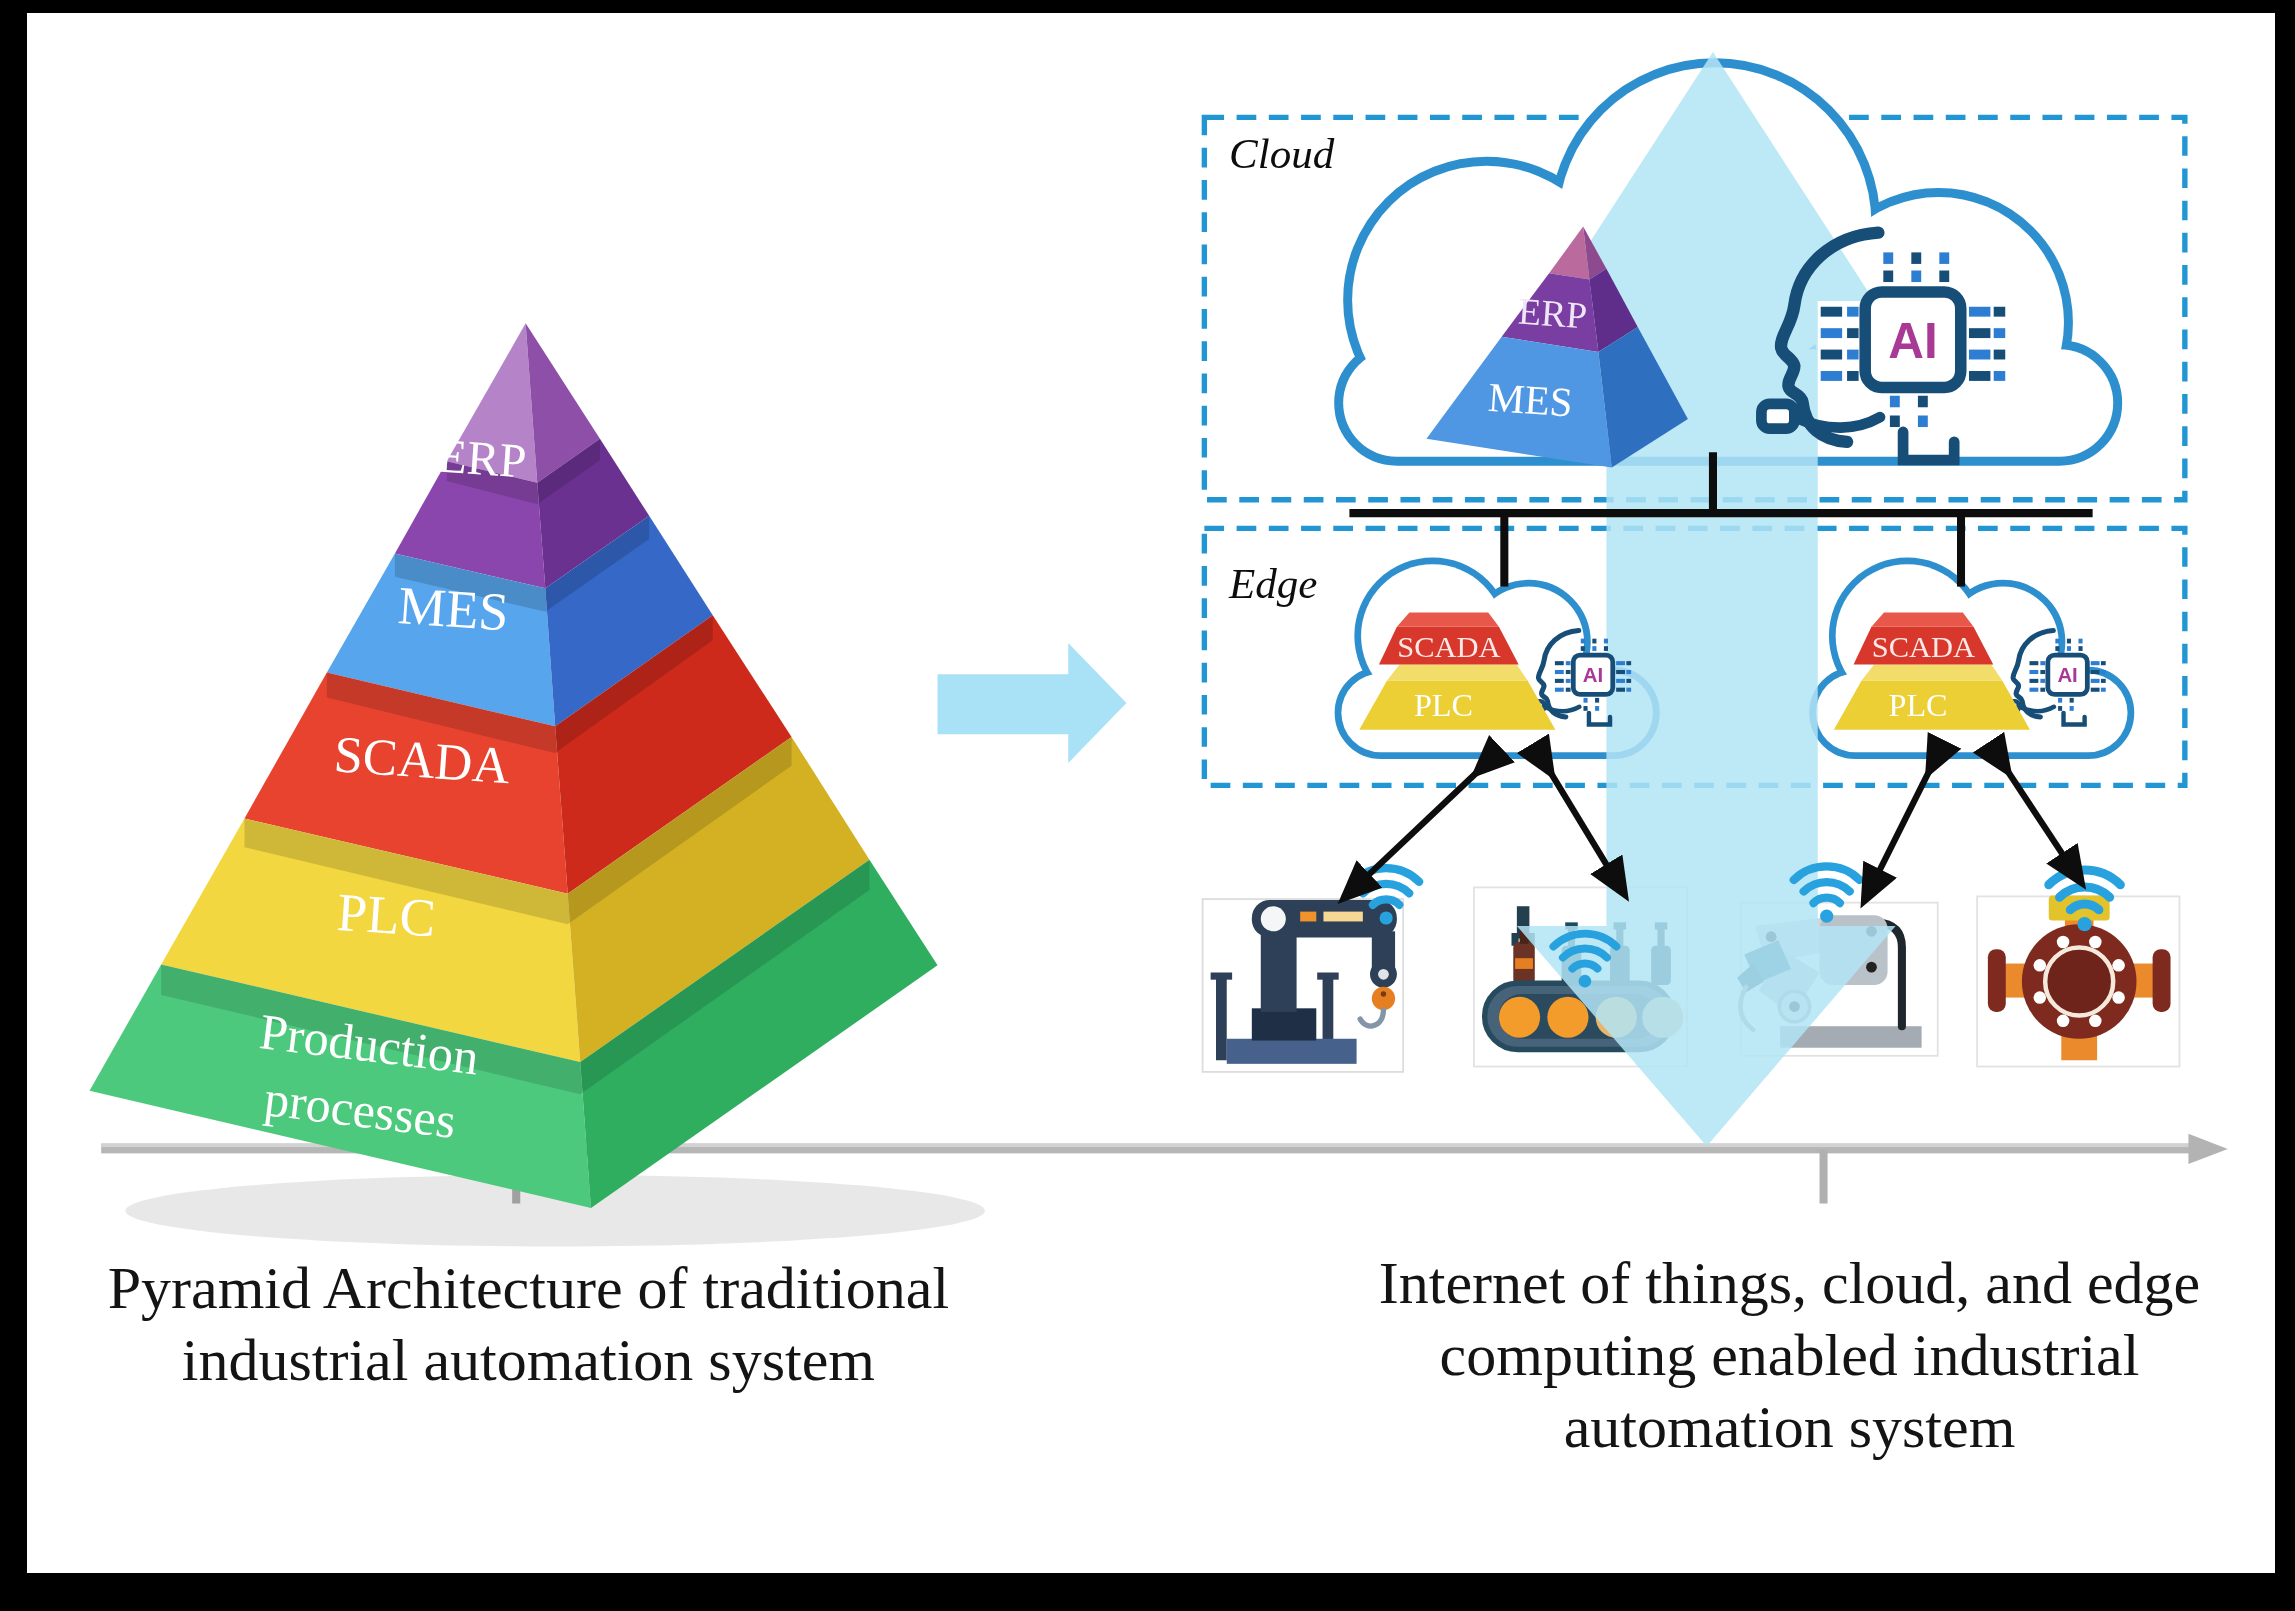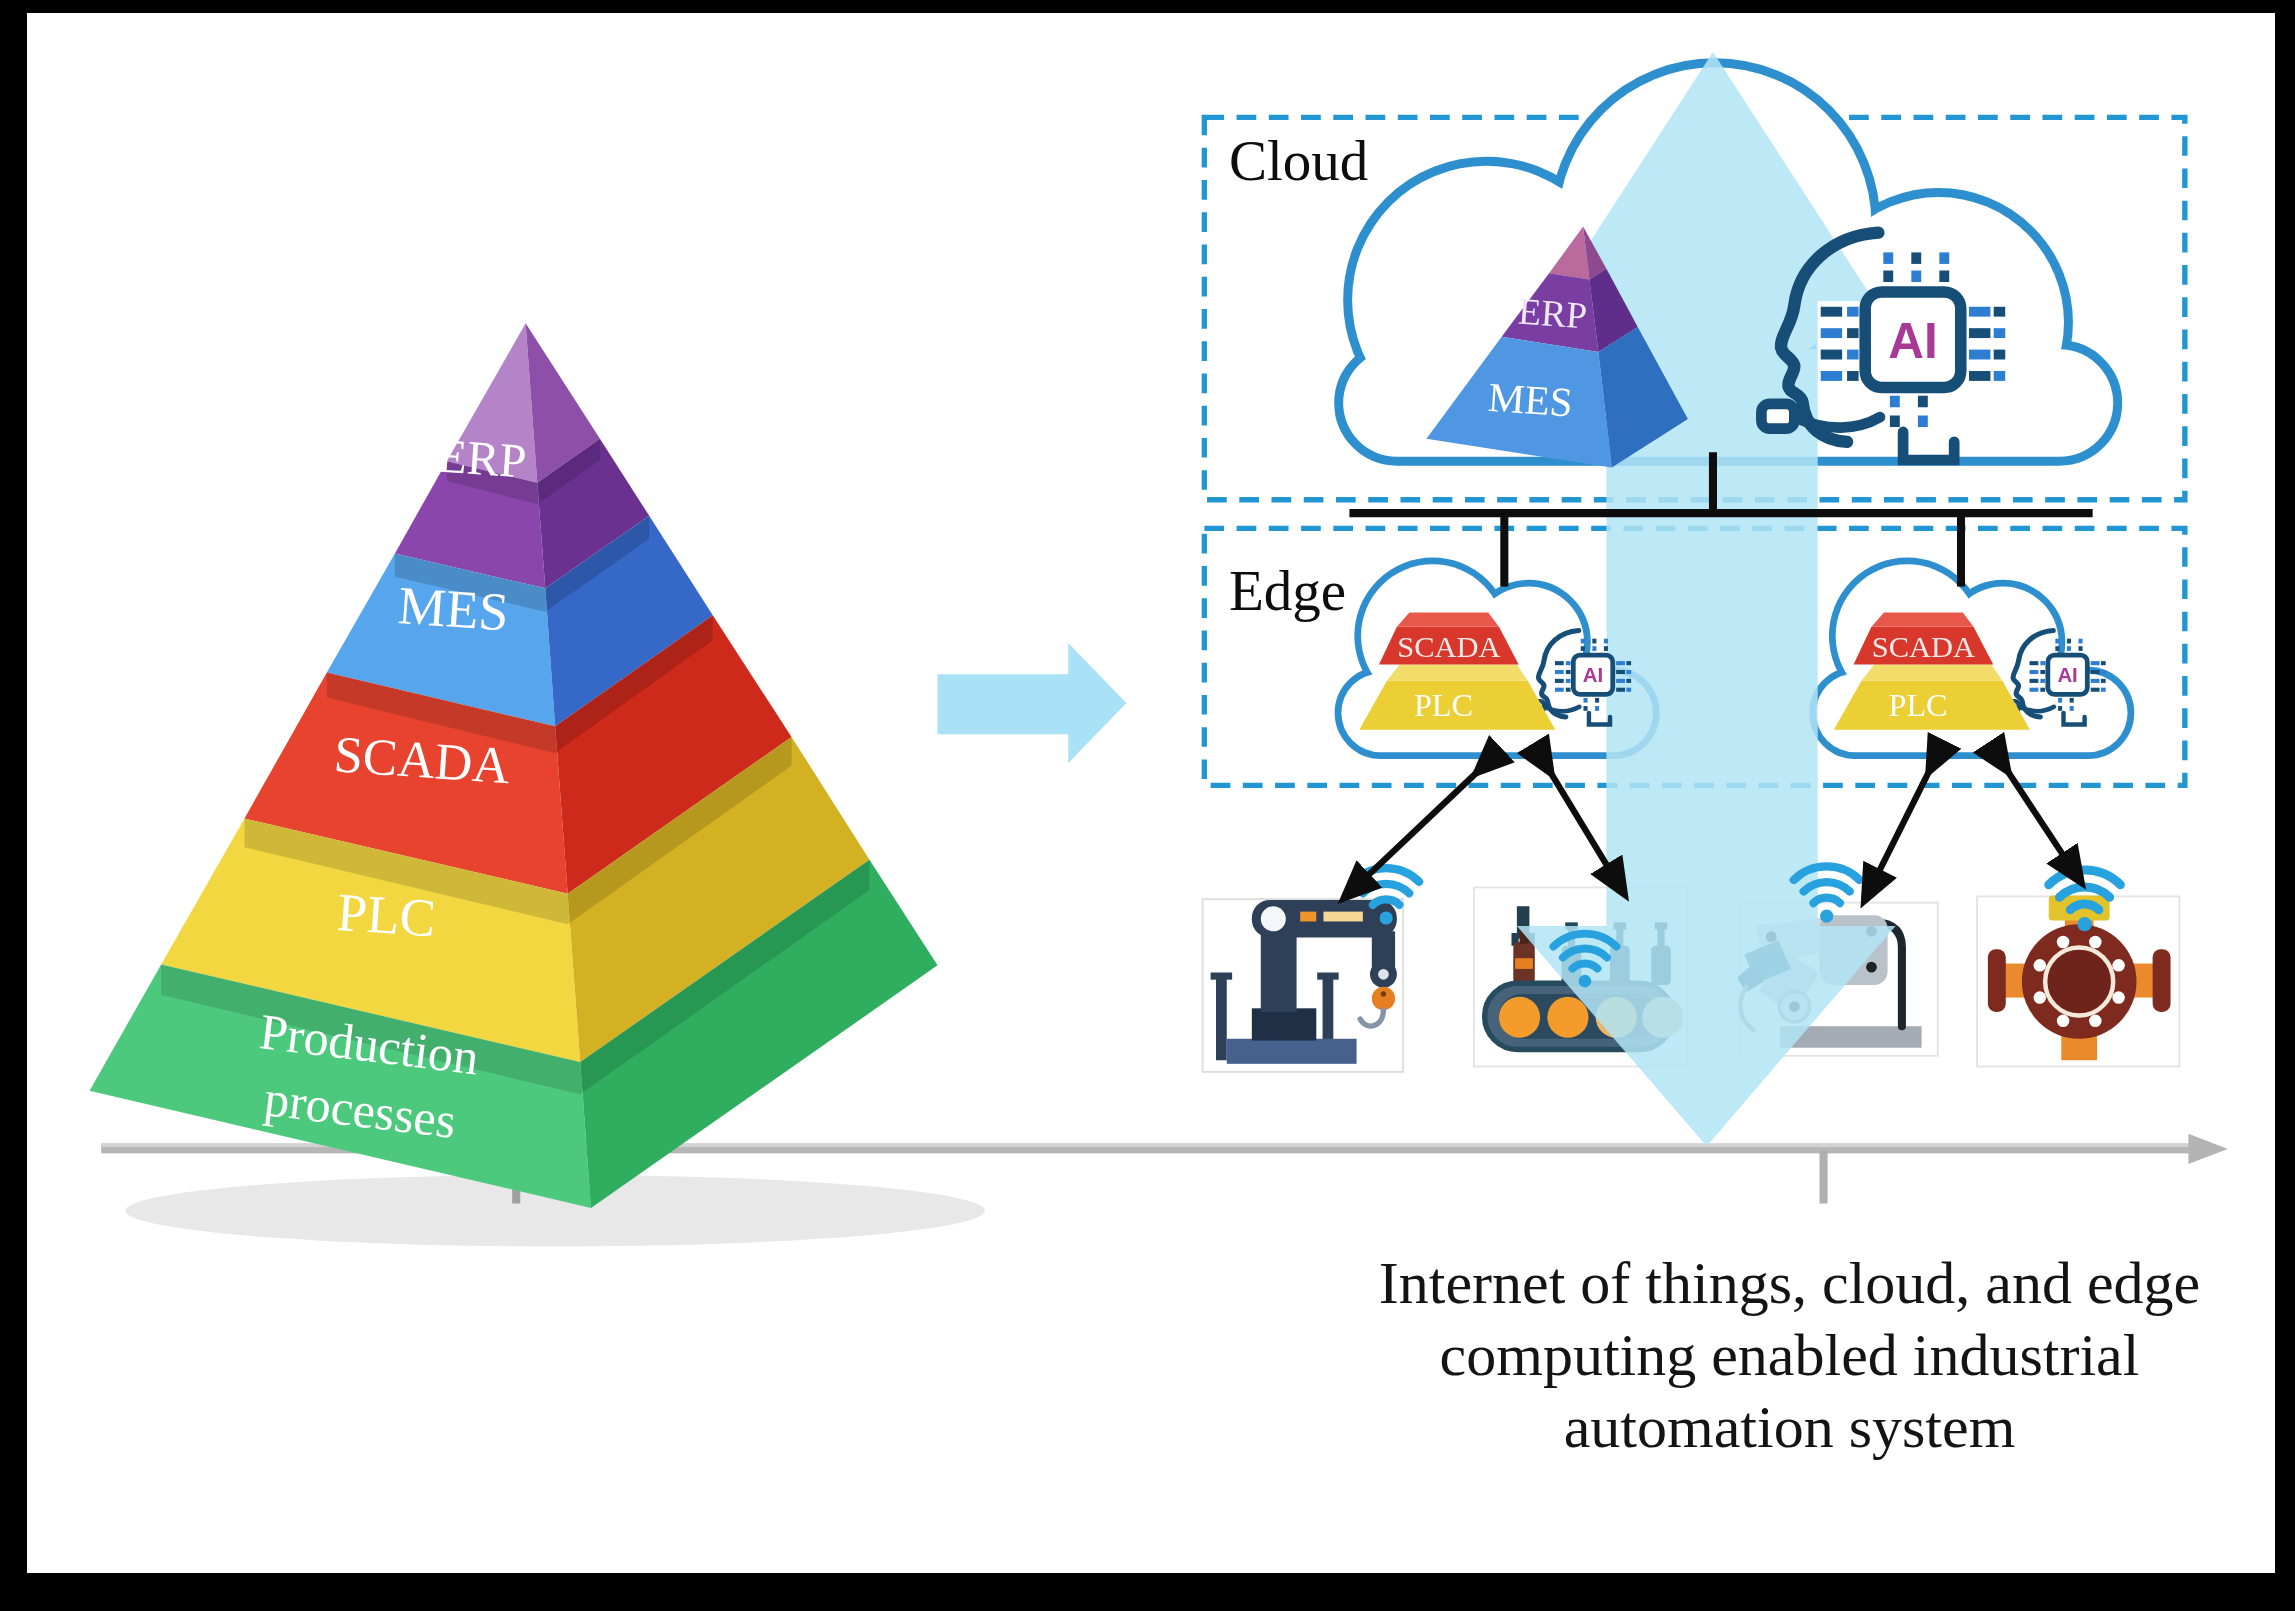--- a/index.html
+++ b/index.html
@@ -1,20 +1,20 @@
 <!DOCTYPE html>
 <html style="font-size:14.3px"><head>
 <meta charset="utf-8">
 <style>
   html,body{margin:0;padding:0;background:#000;}
   .stage{position:relative;width:2295px;height:1611px;background:#000;overflow:hidden;
          font-family:"Liberation Serif",serif;}
   .canvas{position:absolute;left:27px;top:12.5px;width:2248px;height:1560px;background:#fff;}
   svg.layer{position:absolute;left:0;top:0;}
-  .floating-label{position:absolute;color:#0d0d0d;font-size:57px;line-height:1;}
+  .floating-label{position:absolute;color:#0d0d0d;font-size:43px;line-height:1;font-style:italic;}
   .caption{position:absolute;text-align:center;color:#141414;font-size:60px;line-height:72px;}
 </style>
 </head>
 <body>
 
 <div class="stage">
   <div class="canvas"></div>
 
   <svg class="layer" width="2295" height="1611" viewBox="0 0 2563 1799">
     <defs>
@@ -287,19 +287,23 @@
       <line x1="1652" y1="860" x2="1504" y2="1000"></line>
       <line x1="1730" y1="860" x2="1812" y2="995"></line>
       <line x1="2156" y1="858" x2="2084" y2="1002"></line>
       <line x1="2240" y1="858" x2="2322" y2="982"></line>
     </g>
   </svg>
 
   <div class="floating-label" style="left:1229px;top:132px;">Cloud</div>
   <div class="floating-label" style="left:1229px;top:562px;">Edge</div>
 
+  <div class="caption" style="left:13.4px;top:1252px;width:1030px;">
+    <div>Pyramid Architecture of traditional</div>
+    <div>industrial automation system</div>
+  </div>
   <div class="caption" style="left:1270px;top:1247px;width:1039px;">
     <div>Internet of things, cloud, and edge</div>
     <div>computing enabled industrial</div>
     <div>automation system</div>
   </div>
 </div>
 
 
 </body></html>

